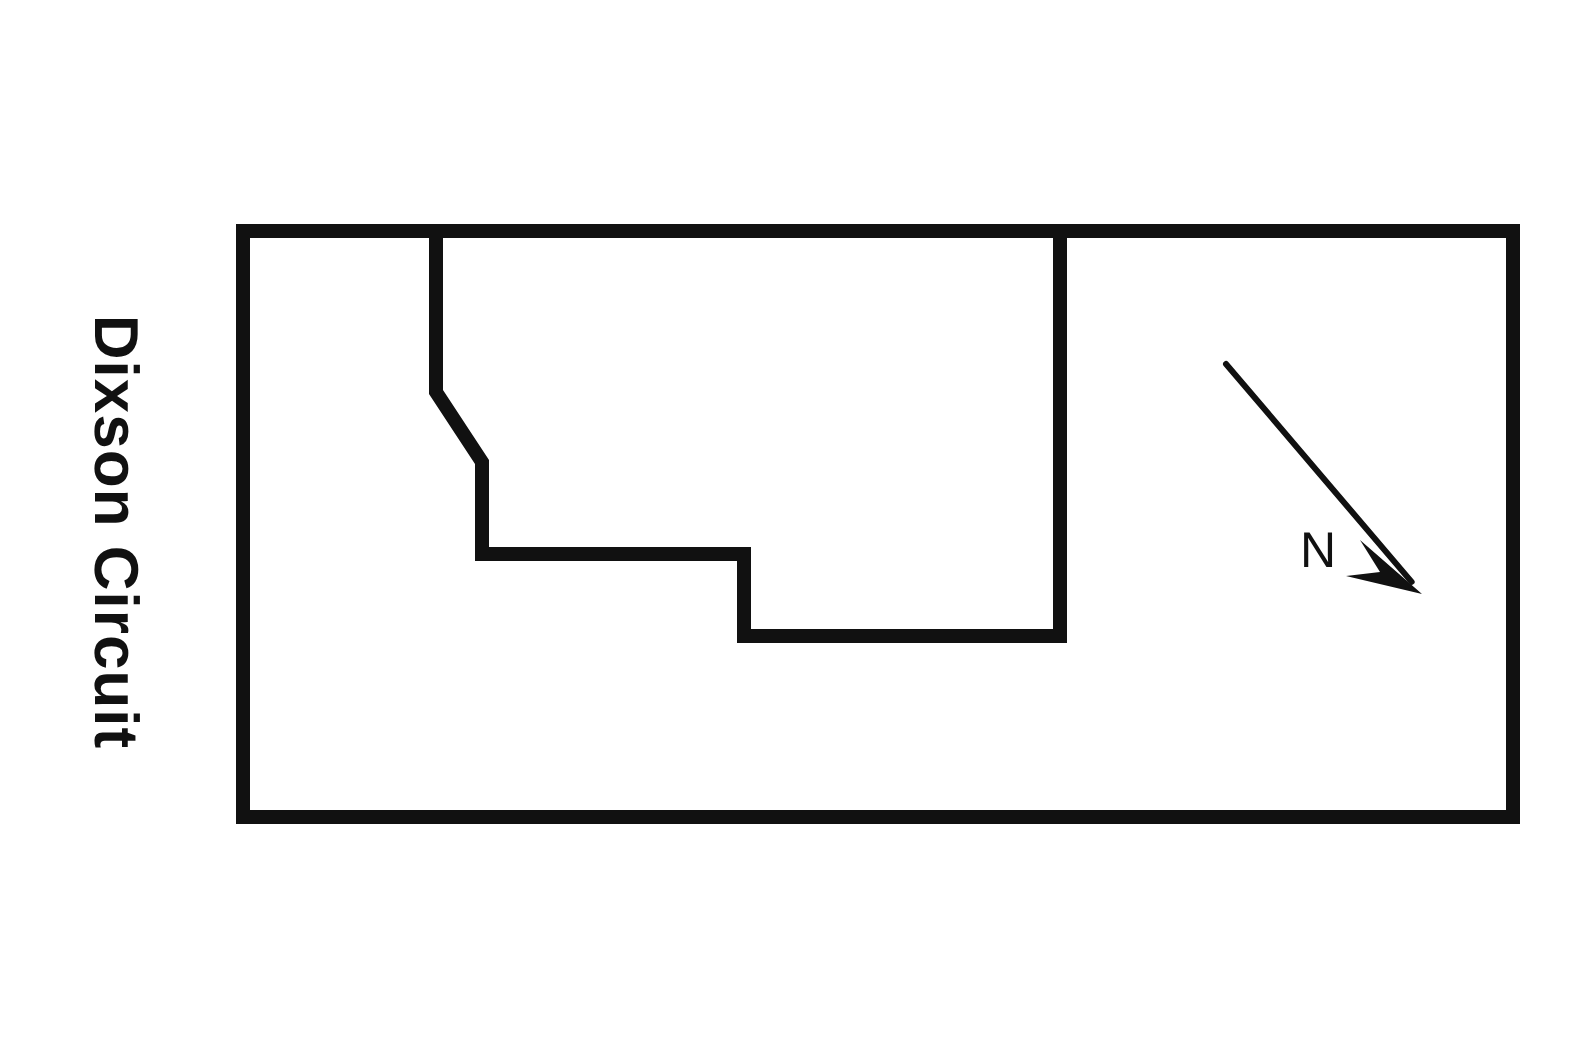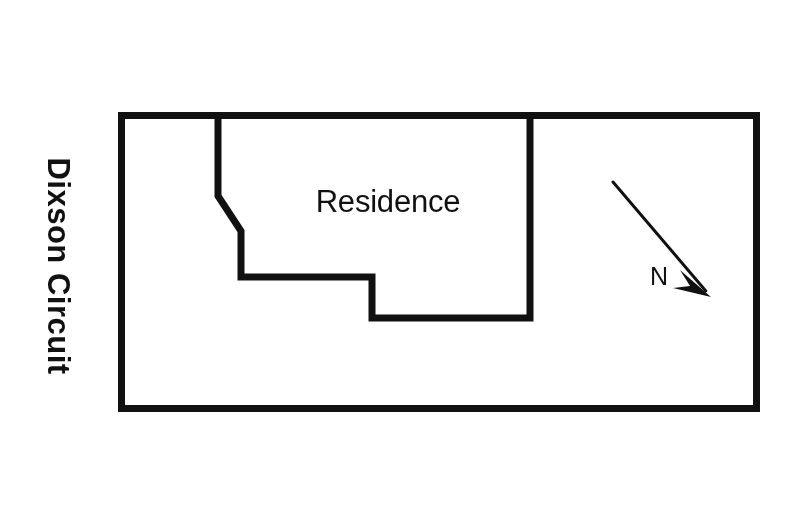--- a/index.html
+++ b/index.html
@@ -66,19 +66,18 @@
     <rect x="121.5" y="115.5" width="635" height="293" fill="none" stroke="#111111" stroke-width="7" stroke-linejoin="miter"></rect>
 
     <polyline points="218,112 218,196 241,231 241,277 372,277 372,318 530,318 530,112" fill="none" stroke="#111111" stroke-width="7" stroke-linejoin="miter" stroke-linecap="butt"></polyline>
 
     <g>
       <line x1="613" y1="182" x2="705.8111320496004" y2="290.91102230310247" stroke="#111111" stroke-width="3" stroke-linecap="round"></line>
       <polygon points="711,297 680,270 690,286 673,288" fill="#111111"></polygon>
     </g>
   </svg>
 
-  <div class="plan-label" id="residence-label" style="color: rgb(17, 17, 17);">Residence</div>
 
   <div class="plan-label" id="street-label" style="color: rgb(17, 17, 17);">Dixson Circuit</div>
 
   <div class="plan-label" id="north-label" style="color: rgb(17, 17, 17);">N</div>
 
 </div>
 
 </body></html>

